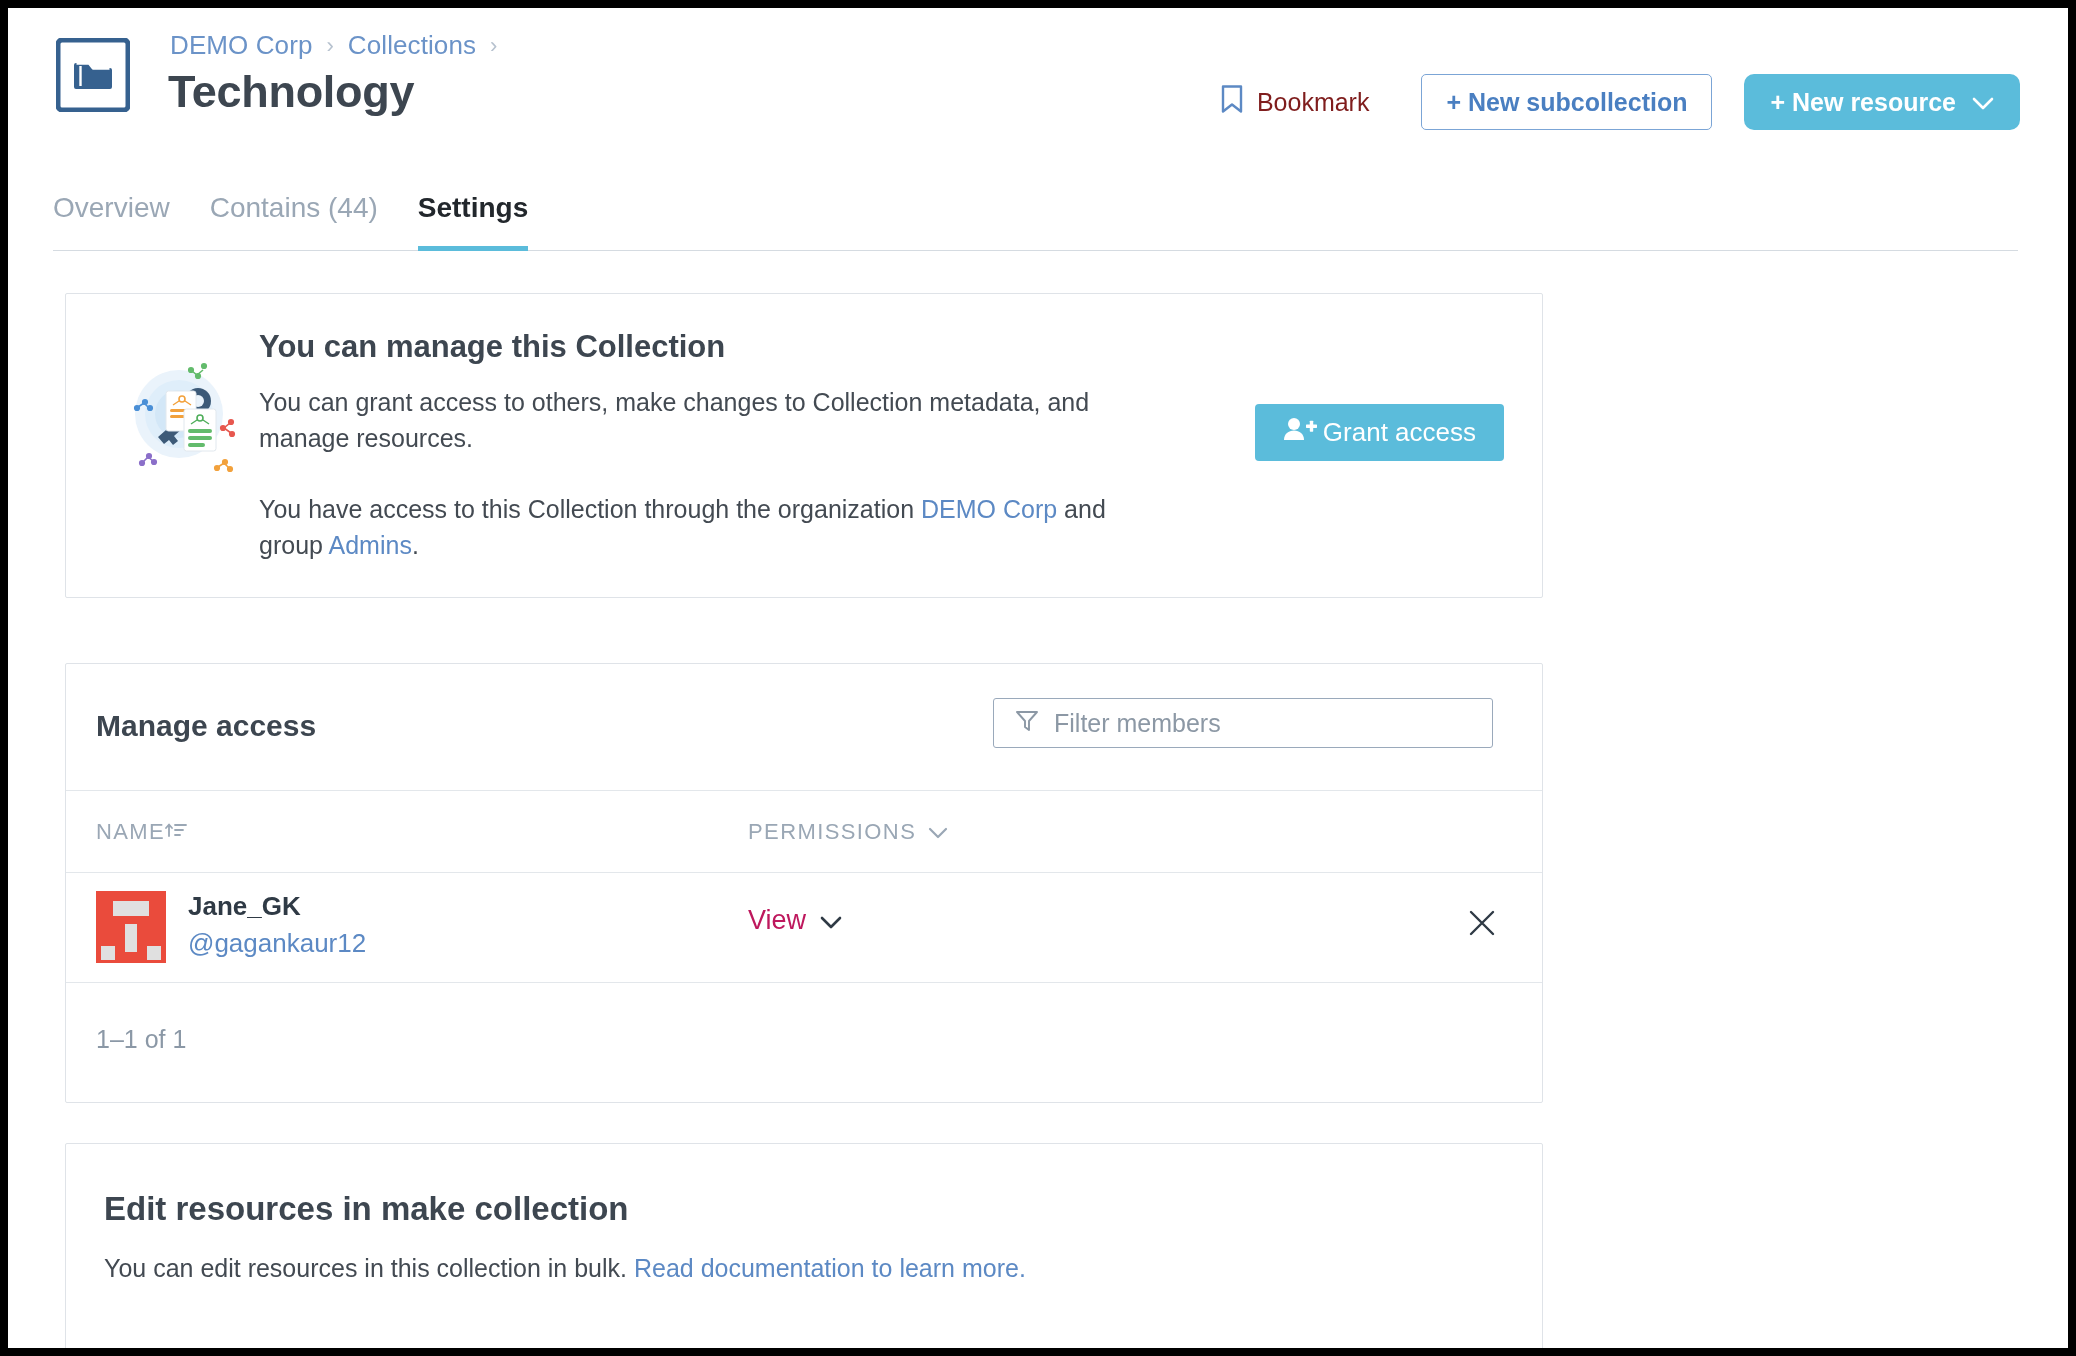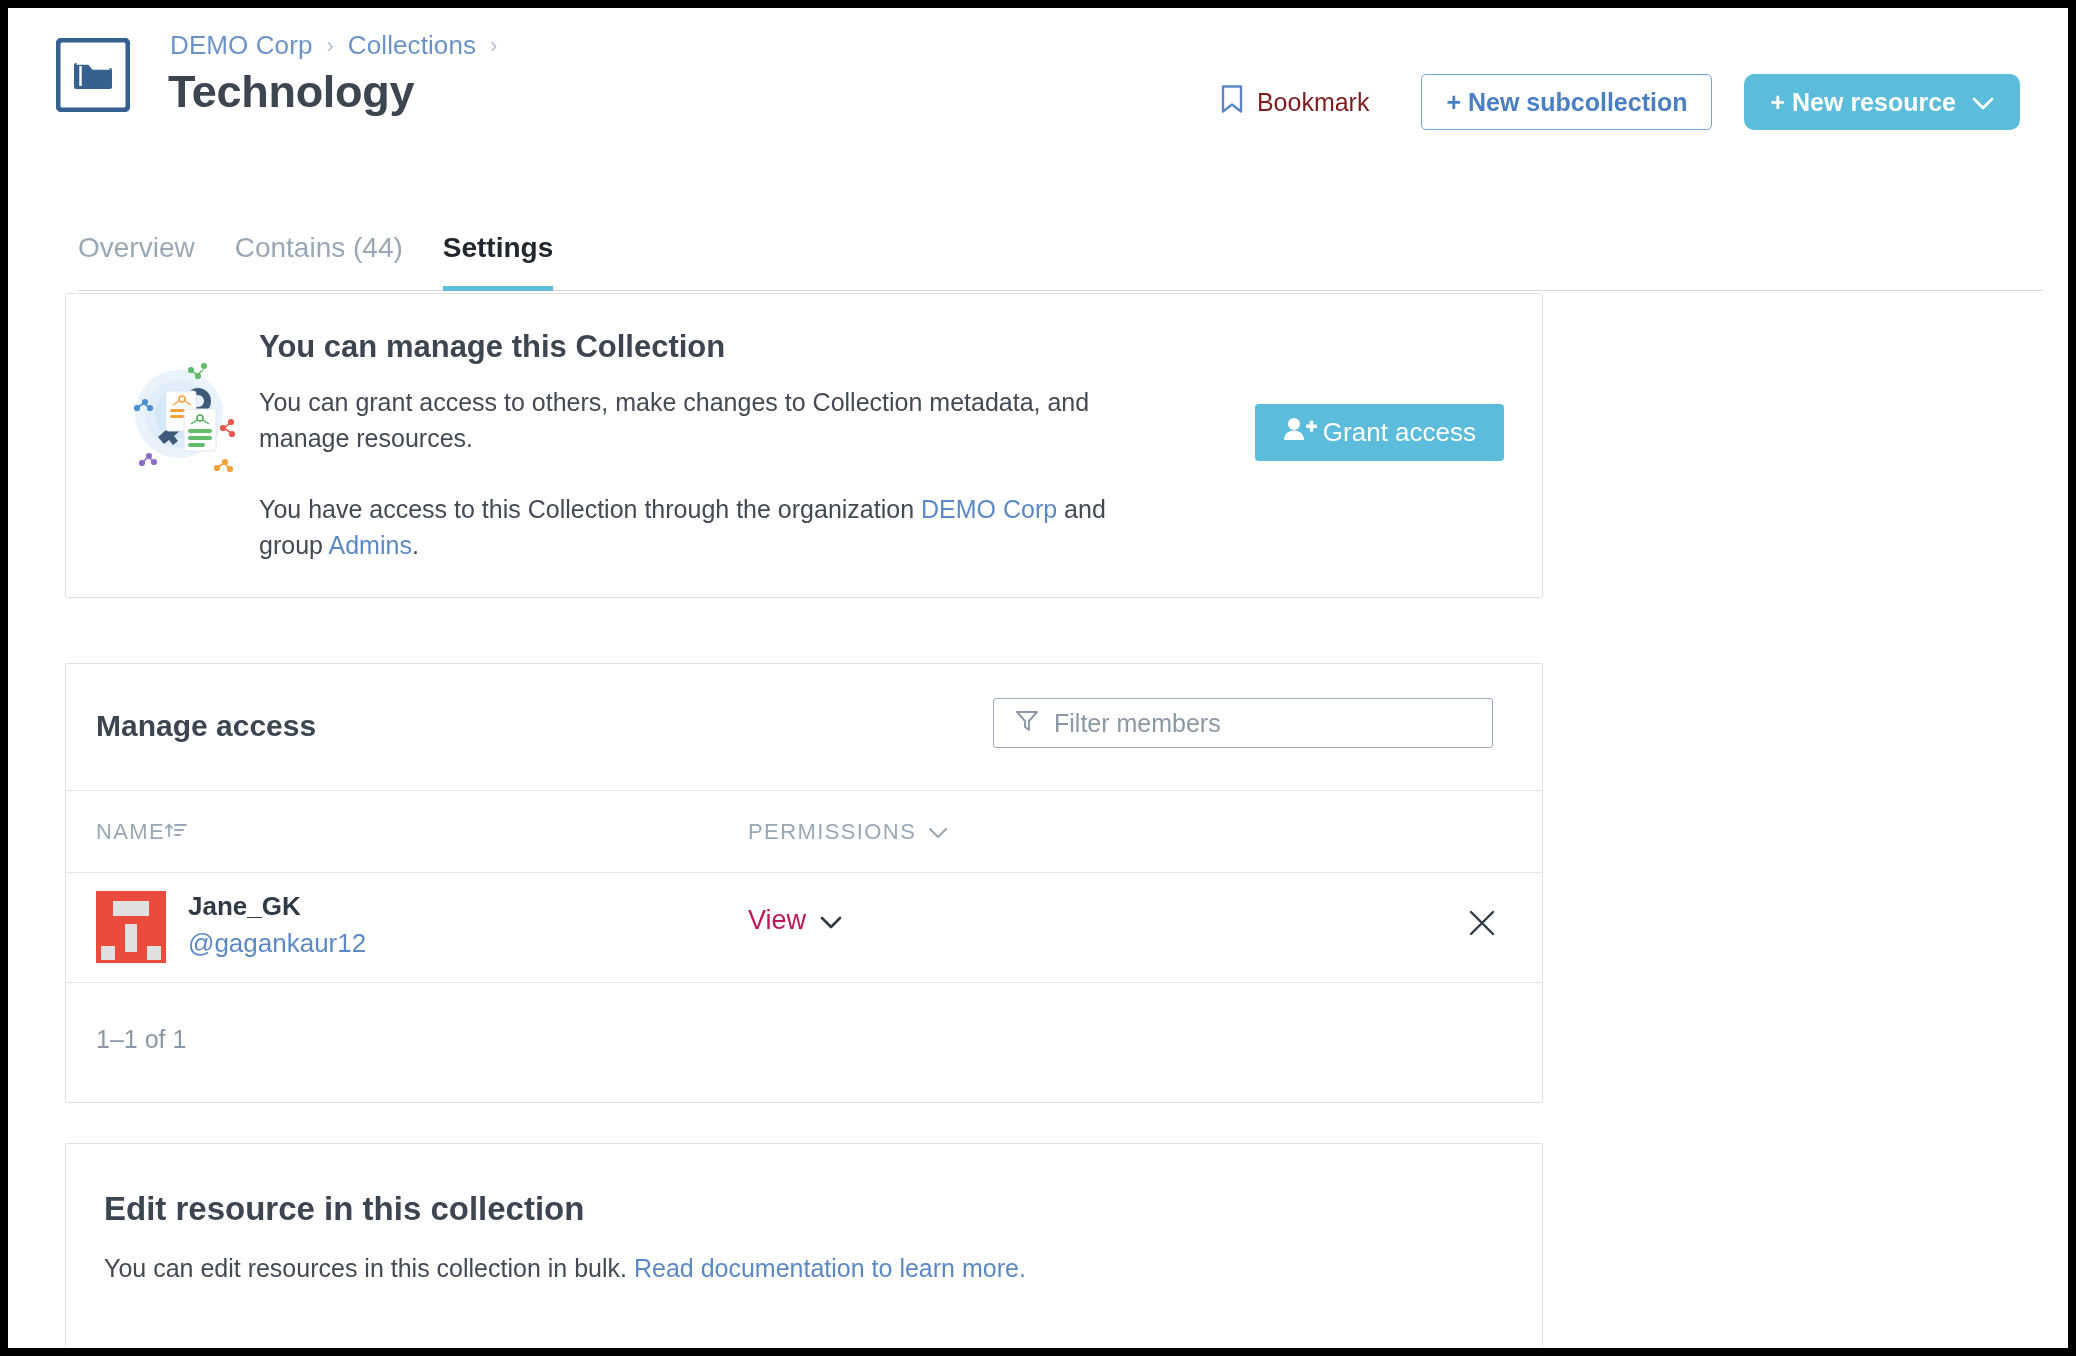--- a/index.html
+++ b/index.html
@@ -133,24 +133,23 @@
     gap: 16px;
     cursor: pointer;
     font-family: inherit;
     font-weight: 600;
     white-space: nowrap;
   }
 
   
   .tabs-wrap {
     position: absolute;
-    left: 70px;
+    left: 45px;
     top: 178px;
     width: 1965px;
-    margin-top: 40px;
   }
   .tabs {
     display: flex;
     align-items: flex-end;
     gap: 0;
   }
   .tab {
     font-size: 28px;
     color: #9aa7b5;
     padding: 6px 0 22px 0;
@@ -605,18 +604,18 @@
           </svg>
         </div>
       </div>
 
       <div class="table-footer">
         <div class="pagination">1–1 of 1</div>
       </div>
     </div>
 
     <div class="card" id="card-edit">
-      <div class="edit-title">Edit resource in this collection</div>
+      <div class="edit-title">Edit resources in make collection</div>
       <div class="edit-desc"><span>You can edit resources in this collection in bulk. </span><a class="inline-link" href="#">Read documentation to learn more.</a></div>
     </div>
 
   </div>
 </div>
 
 </body></html>

